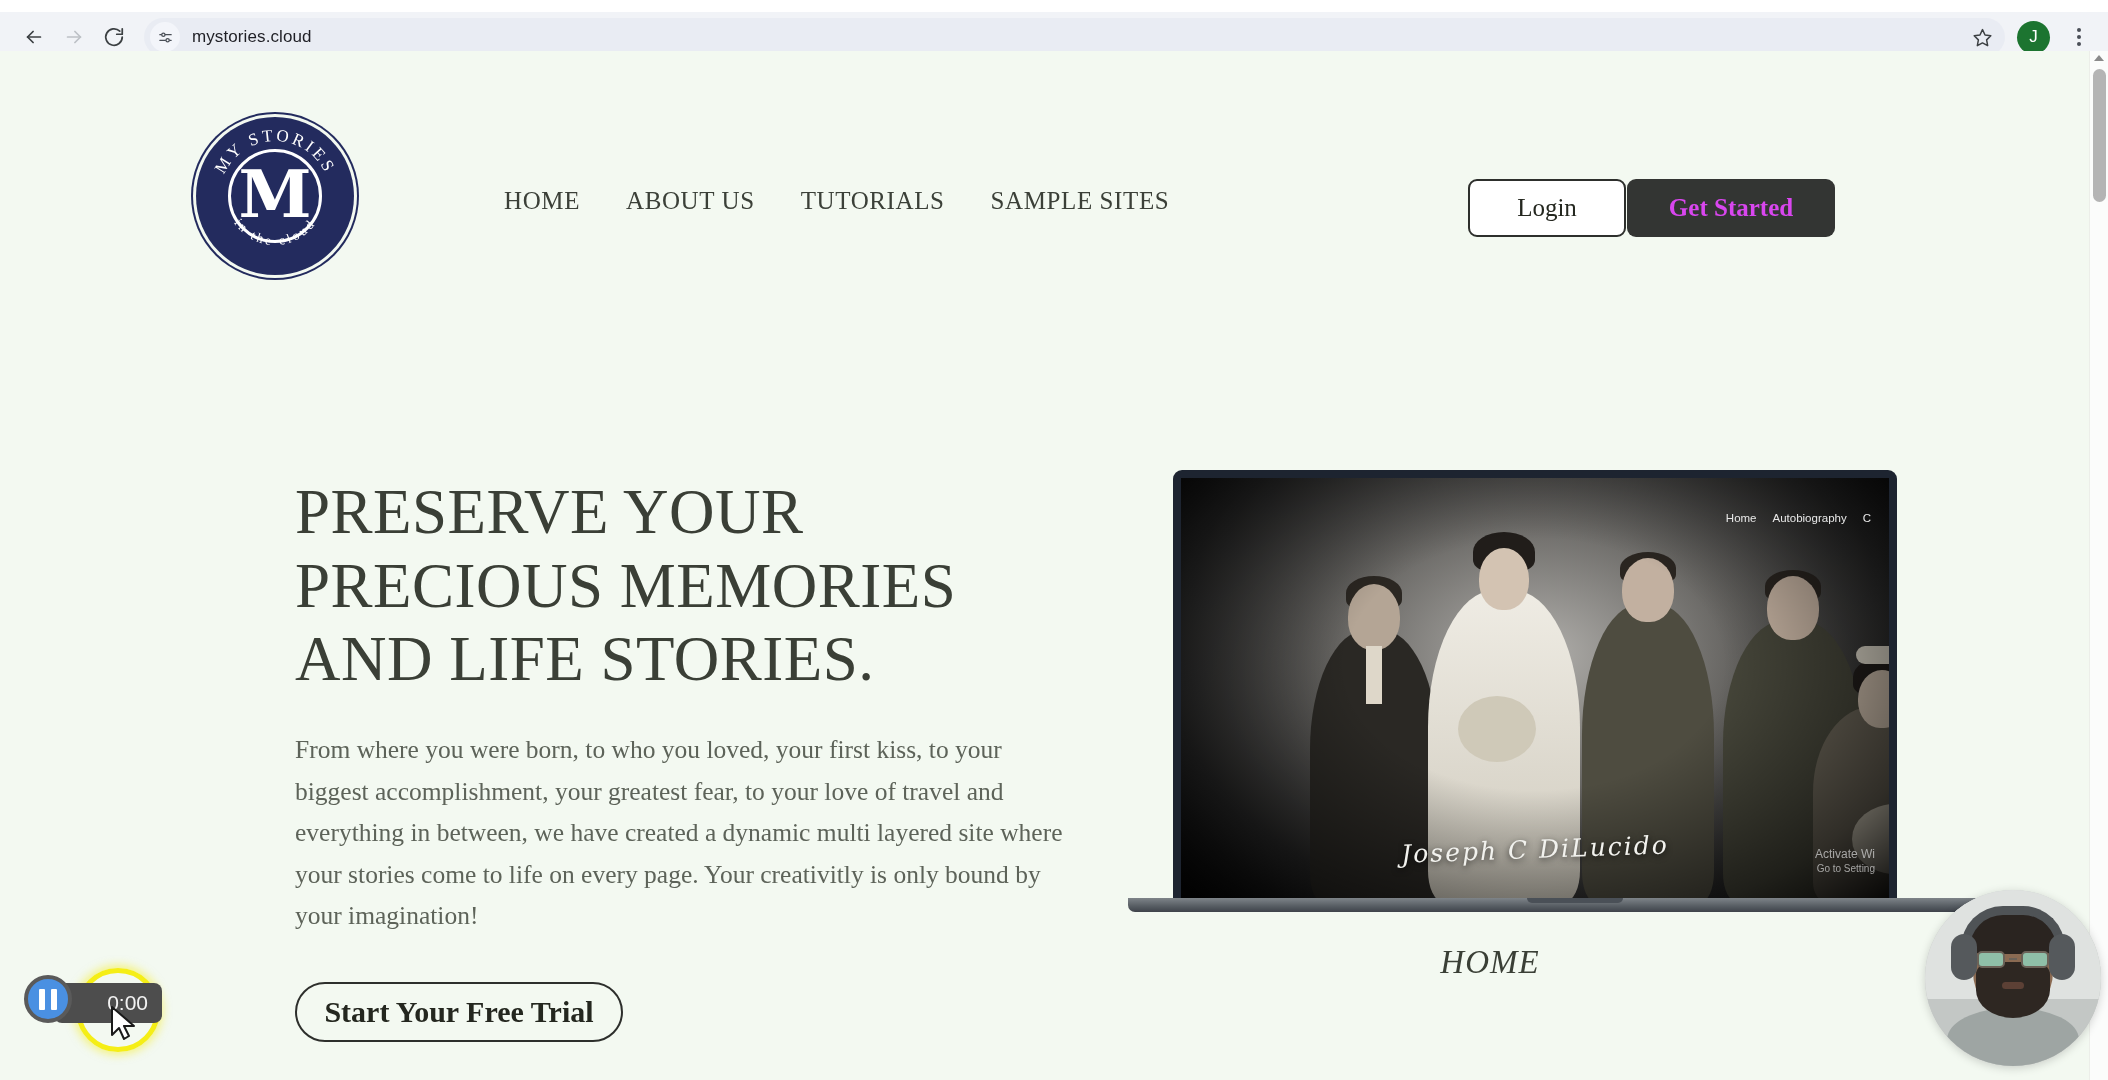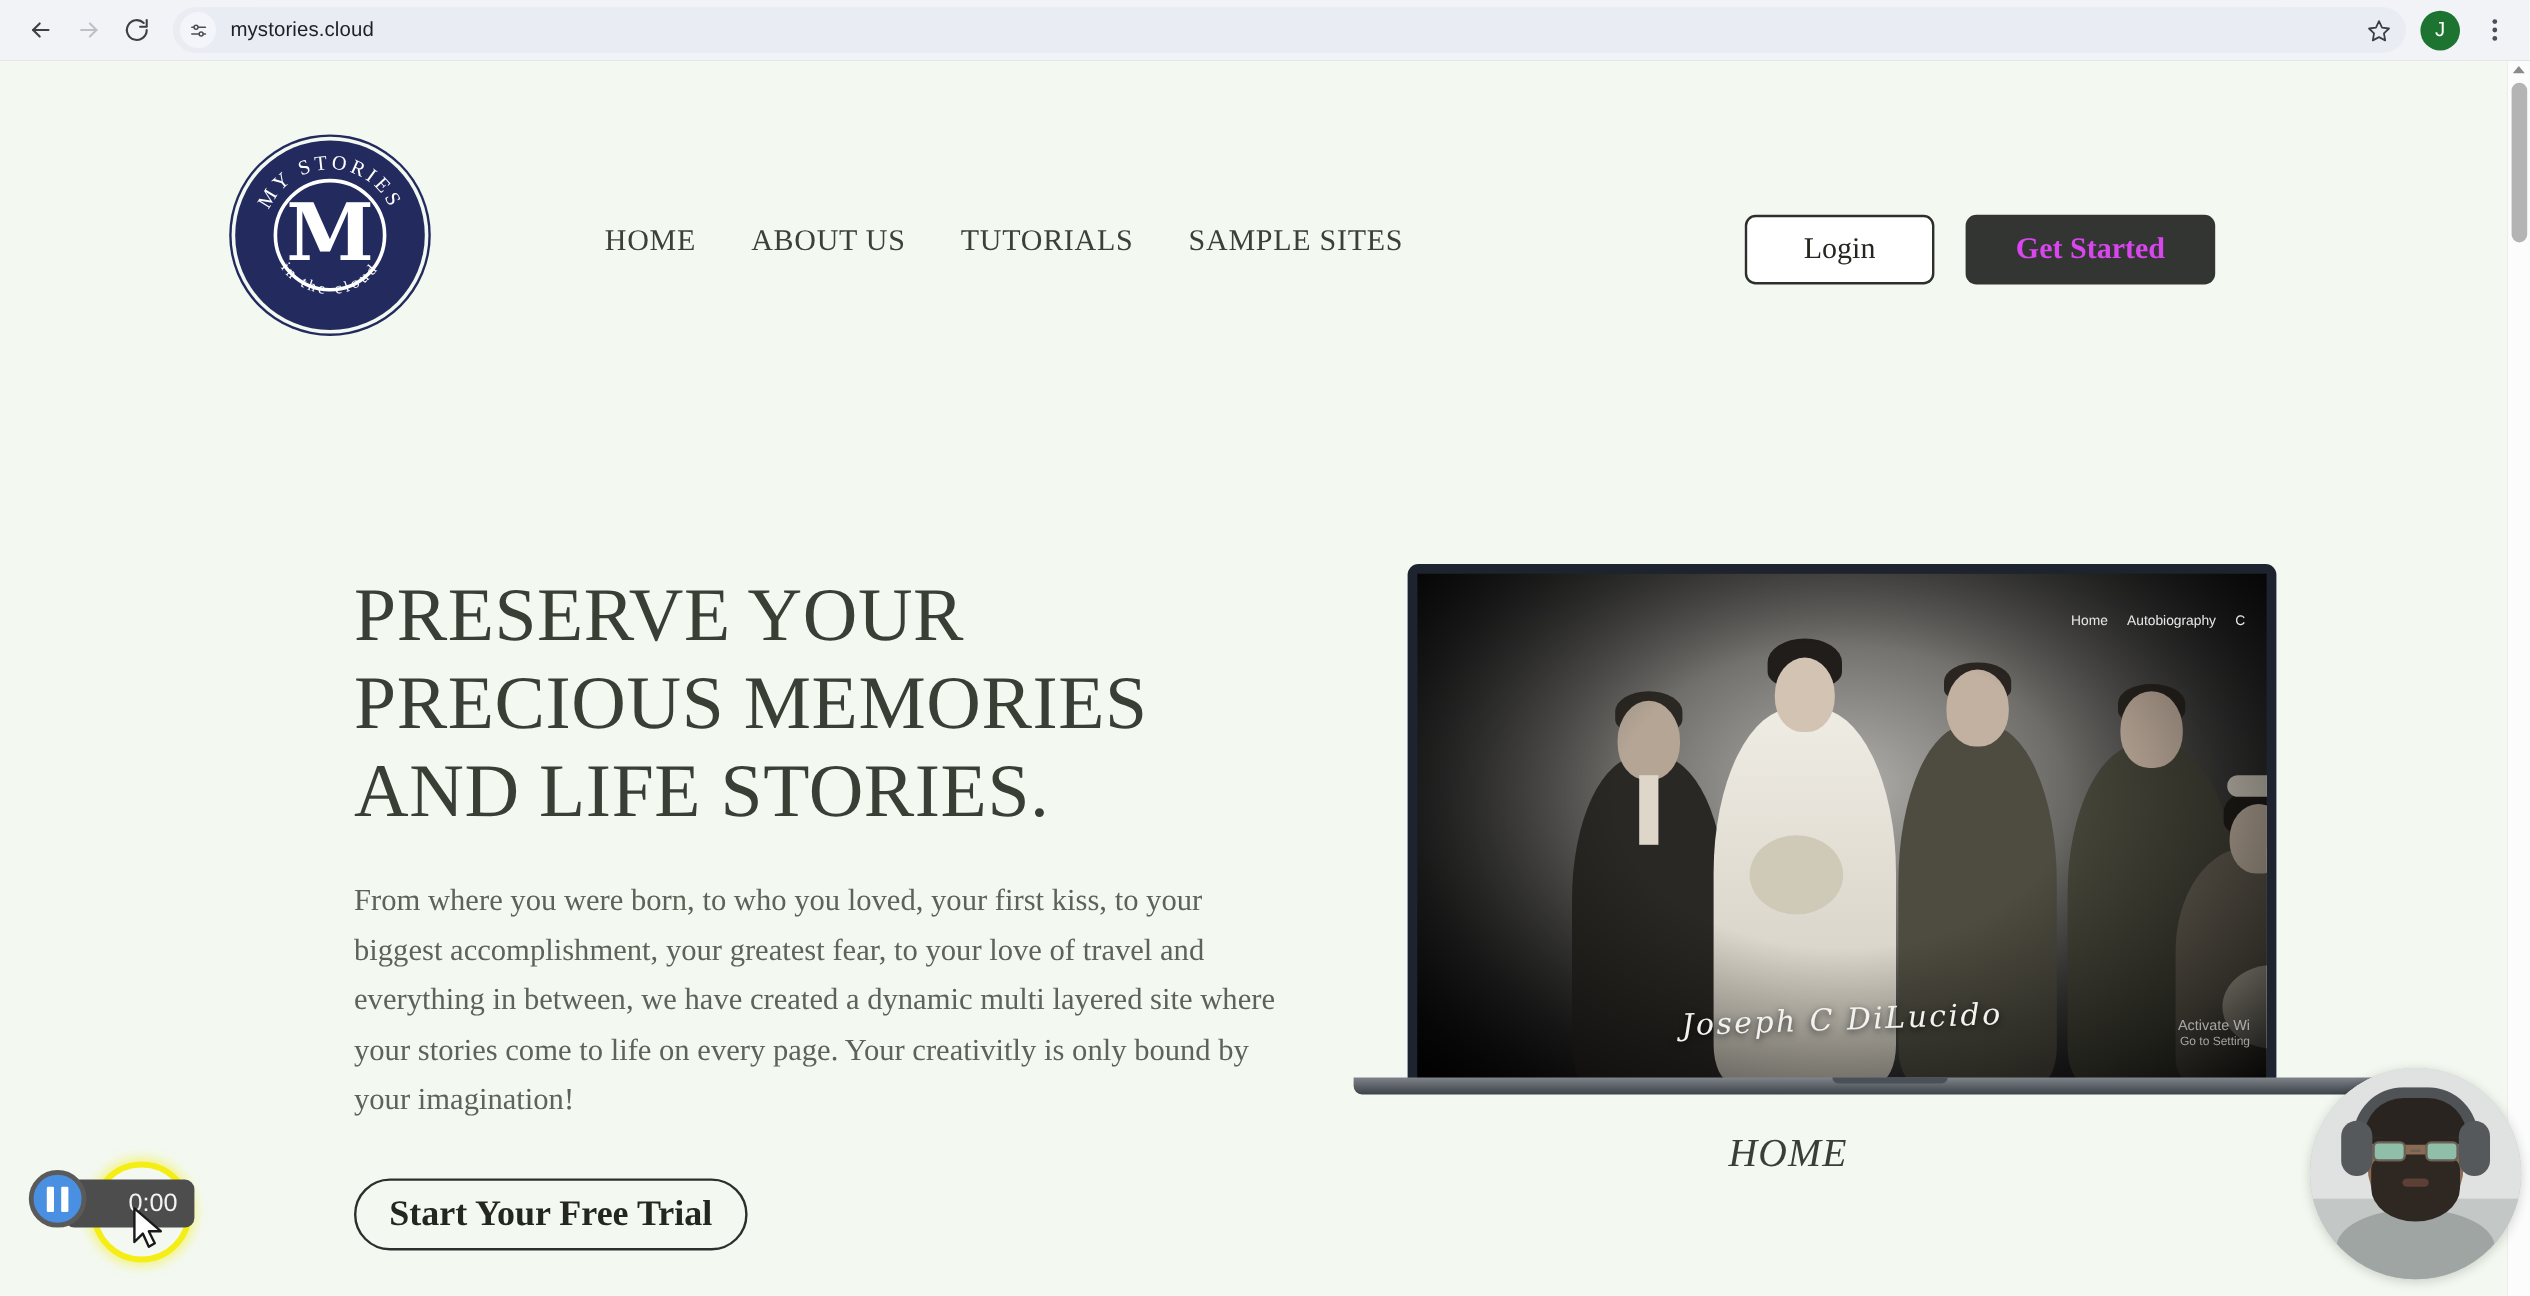--- a/index.html
+++ b/index.html
@@ -6,21 +6,21 @@
   * { box-sizing: border-box; margin: 0; padding: 0; }
   html, body {
     width: 2108px; height: 1080px;
     overflow: hidden;
     font-family: "Liberation Sans", sans-serif;
     background: #ffffff;
   }
 
   
   .browser-chrome {
-    position: absolute; top: 0; left: 0;
+    position: absolute; top: 12px; left: 0;
     width: 2108px; height: 51px;
     background: #f1f3f7;
     display: flex; align-items: center;
     padding: 0 14px;
     border-bottom: 1px solid #e2e5ea;
   }
   .nav-btn {
     width: 40px; height: 40px;
     display: flex; align-items: center; justify-content: center;
     border-radius: 50%;
@@ -127,22 +127,22 @@
   .main-nav a {
     font-family: "Liberation Serif", serif;
     font-size: 25px;
     color: #3b4038;
     letter-spacing: .6px;
     text-decoration: none;
     white-space: nowrap;
   }
 
   .header-actions {
-    position: absolute; right: 243px; top: 128px;
-    display: flex; align-items: stretch; gap: 26px;
+    position: absolute; right: 254px; top: 128px;
+    display: flex; align-items: stretch; gap: 1px;
   }
   .btn-login {
     width: 158px; height: 58px;
     border: 2px solid #2d2f2c;
     border-radius: 9px;
     background: #ffffff;
     color: #24271f;
     font-family: "Liberation Serif", serif;
     font-size: 25px;
     display: flex; align-items: center; justify-content: center;

